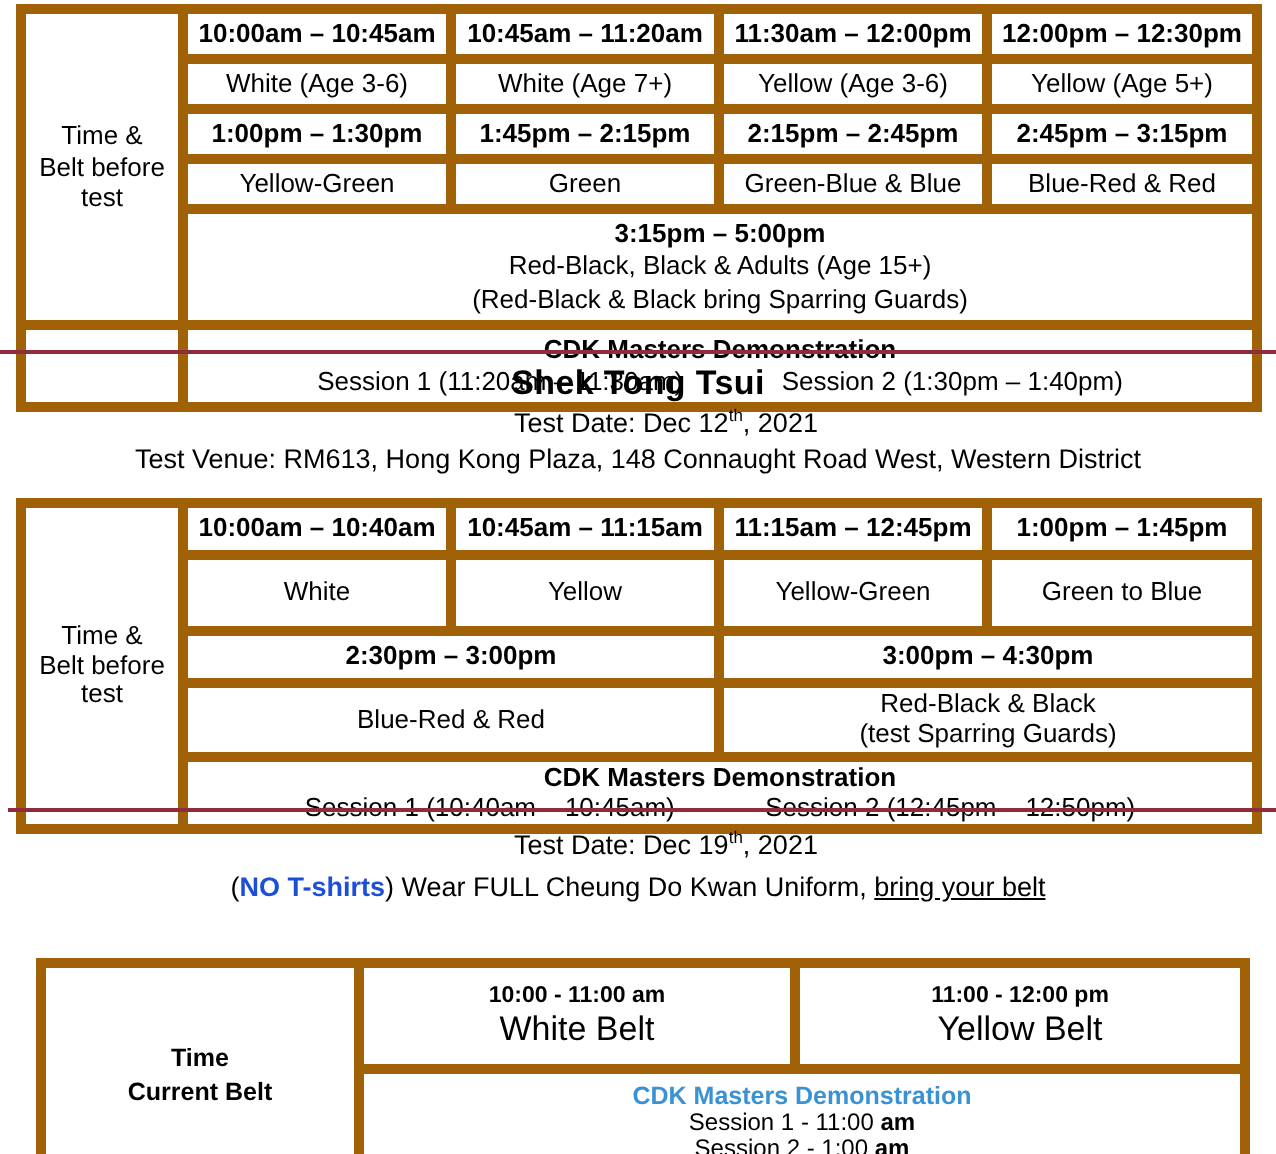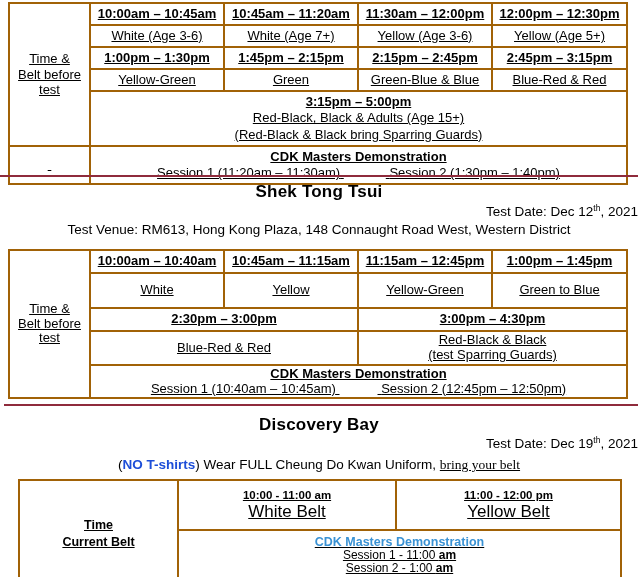--- a/index.html
+++ b/index.html
@@ -21,27 +21,26 @@
     height: 577px;
   }
 
   
   table.sched {
     border-collapse: collapse;
     table-layout: fixed;
     background: #fff;
   }
   table.sched td {
-    border: 2px solid #a16207;
+    border: 5px solid #a16207;
     text-align: center;
     vertical-align: middle;
     padding: 1px 2px;
     line-height: 1.12;
     color: #000;
-    text-decoration: underline;
   }
   .b   { font-weight: bold; }
 
   
   .sec1 {
     position: absolute;
     left: 8px;
     top: 2px;
     width: 618px;
   }
@@ -63,21 +62,21 @@
   .divider.d2 { top: 404px; width: 638px; left: 4px; width: 634px; }
 
   
   .sect-title {
     text-align: center;
     font-weight: bold;
     font-size: 17px;
     letter-spacing: .2px;
   }
   .sect-sub {
-    text-align: right;
+    text-align: center;
     font-size: 13.5px;
     padding-left: 28px;
   }
   .sect-sub2 {
     text-align: center;
     font-size: 13.5px;
   }
   sup { font-size: 8.5px; vertical-align: super; line-height: 0; }
 
   .sec2head { position: absolute; left: 0; top: 182px; width: 638px; }
@@ -90,21 +89,21 @@
     top: 249px;
     width: 618px;
   }
   .sec2 td { font-size: 13px; }
 
   
   .sec3head { position: absolute; left: 0; top: 415px; width: 638px; }
   .sec3head .sect-title { margin: 0 0 1px 0; font-size: 17px; }
   .sec3head .sect-sub   { margin: 0 0 6px 0; font-size: 13.5px; }
   .warn { color: #1d4ed8; font-weight: bold; }
-  .u { text-decoration: underline; font-family: Liberation Serif, serif; }
+  .u { text-decoration: underline; }
 
   .sec3 {
     position: absolute;
     left: 18px;
     top: 479px;
     width: 602px;
   }
   .sec3 td {
     border: 1px solid #7a7a7a;
     font-size: 13px;
@@ -237,21 +236,20 @@
           <span style="display:inline-block;width:38px"></span>
           <span>Session 2 (12:45pm – 12:50pm)</span>
         </td>
       </tr>
     </tbody>
   </table>
 
   <div class="divider d2"></div>
 
   <div class="sec3head">
-    <div class="sect-title">Discovery Bay</div>
     <div class="sect-sub"><span>Test Date: Dec 19</span><sup>th</sup><span>, 2021</span></div>
     <div class="sect-sub2"><span>(</span><span class="warn">NO T-shirts</span><span>) Wear FULL Cheung Do Kwan Uniform, </span><span class="u">bring your belt</span></div>
   </div>
 
   <table class="sched sec3">
     <colgroup>
       <col style="width:159px">
       <col style="width:218px">
       <col style="width:225px">
     </colgroup>

